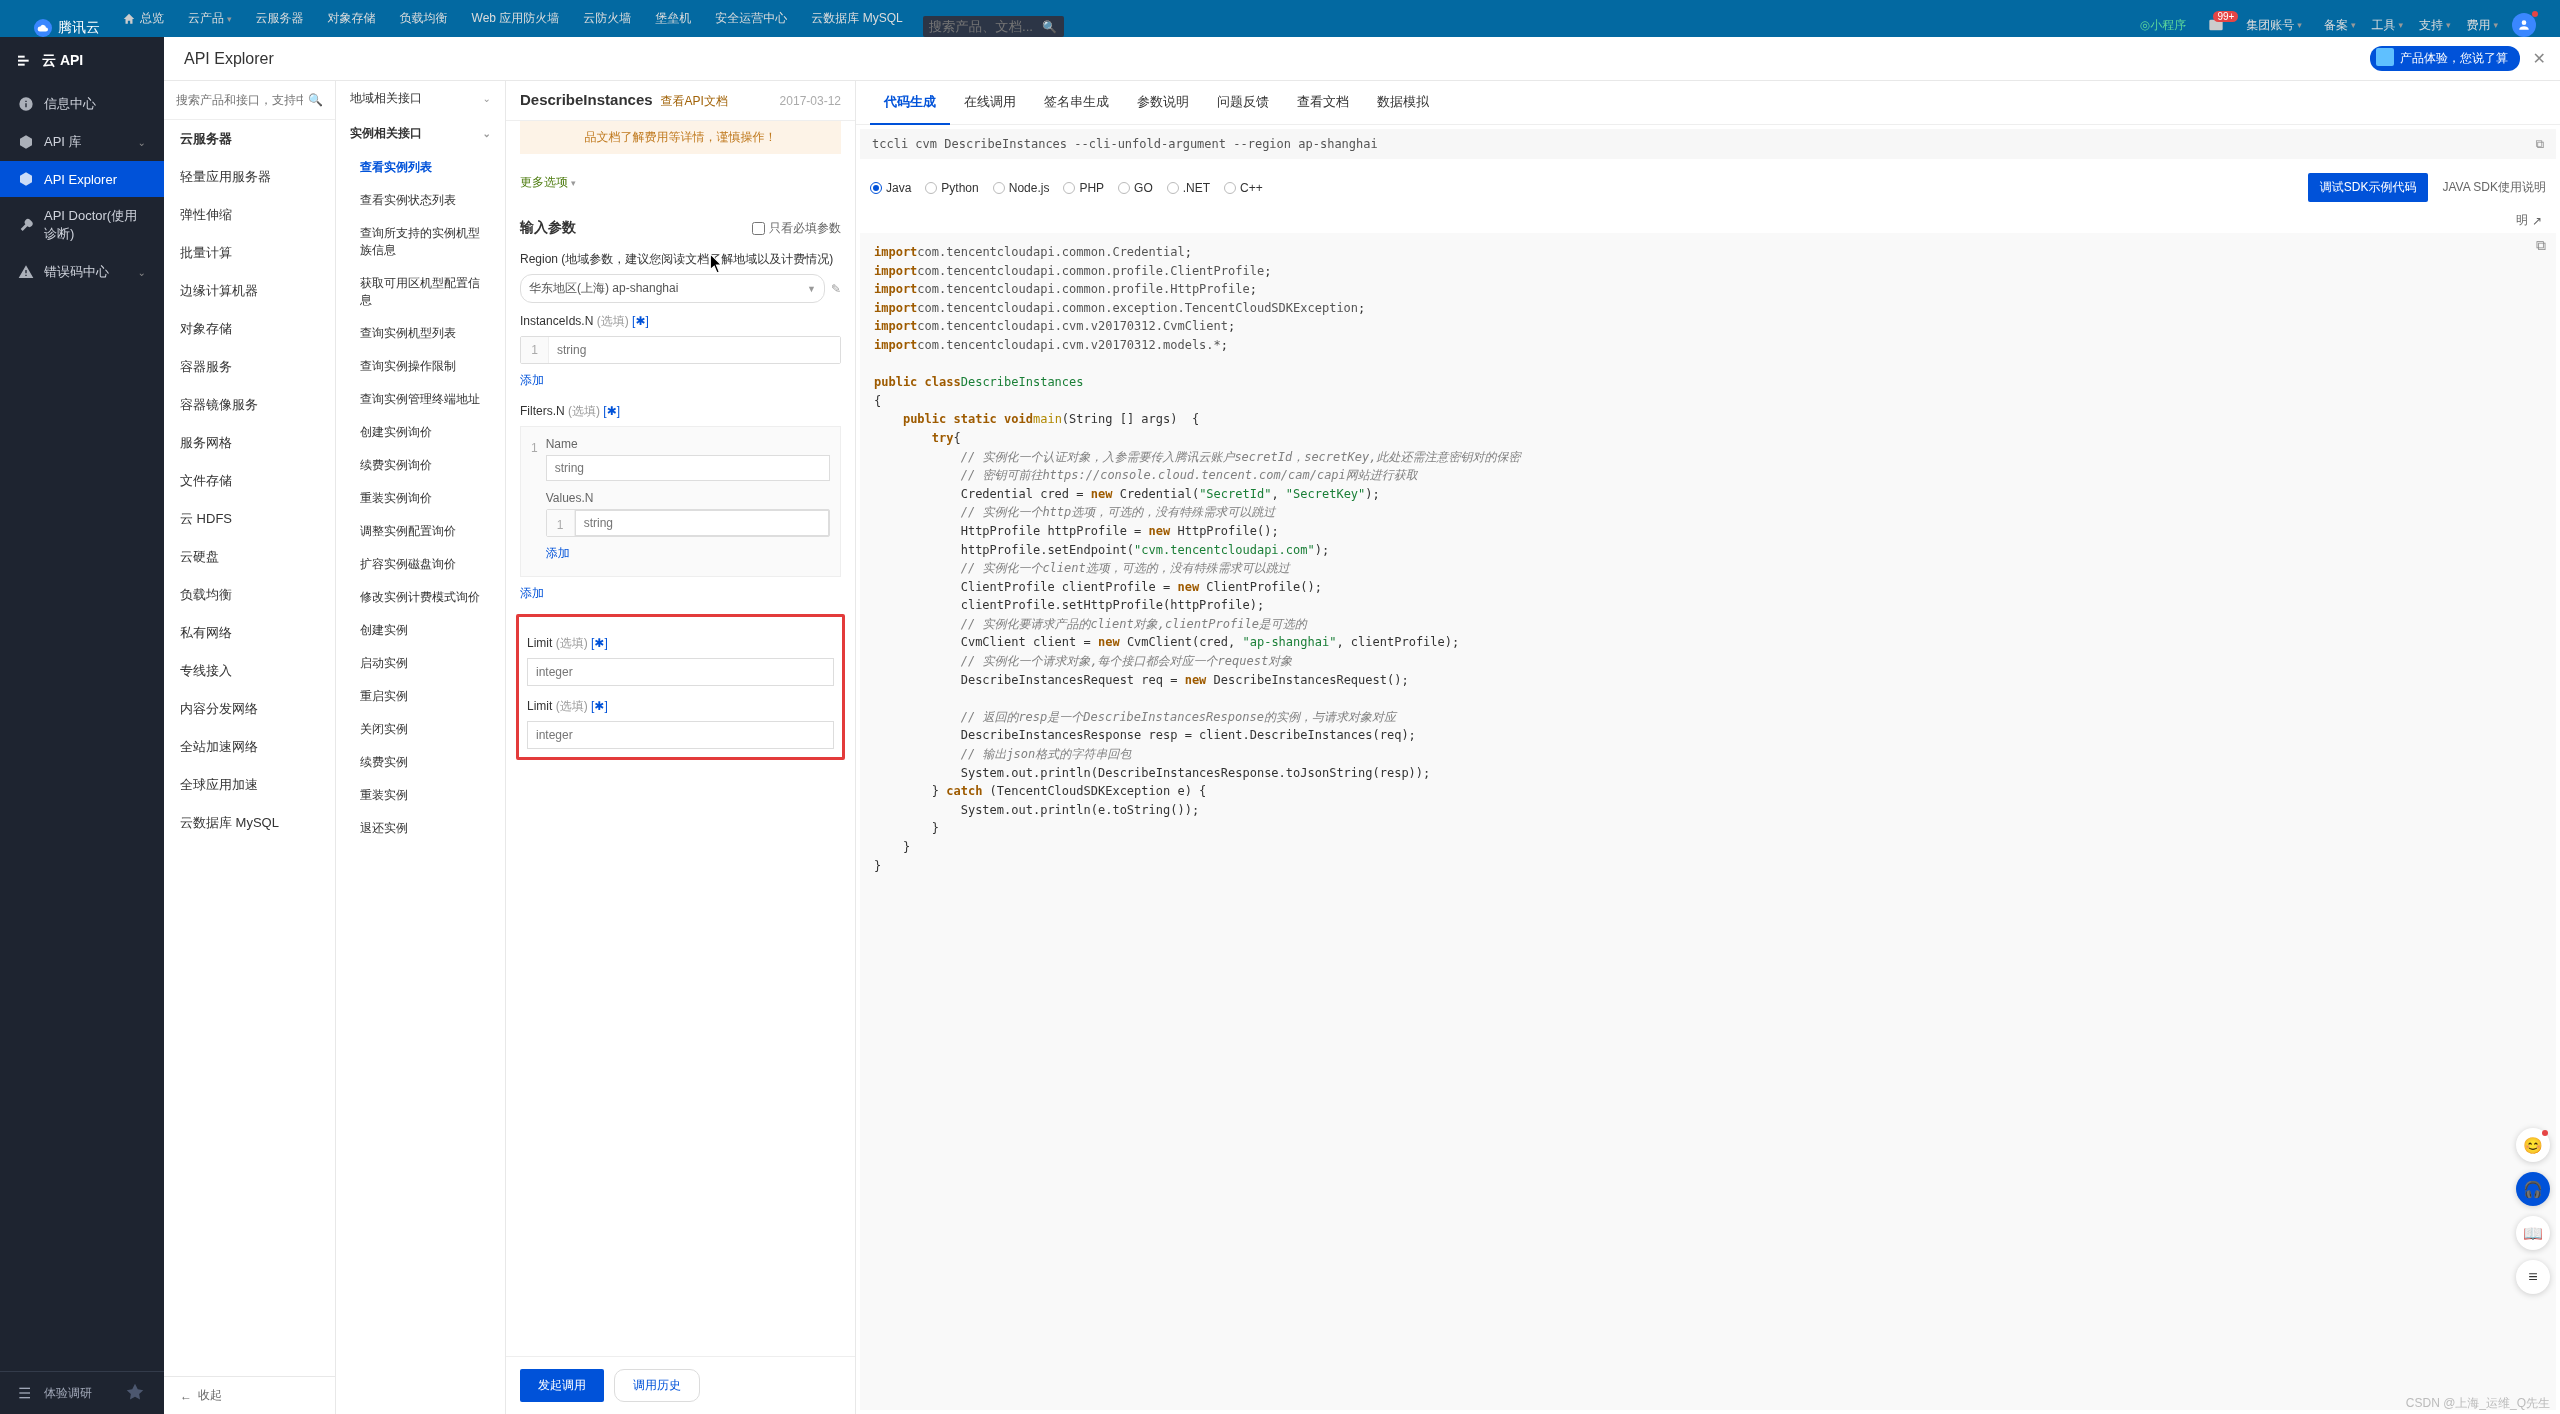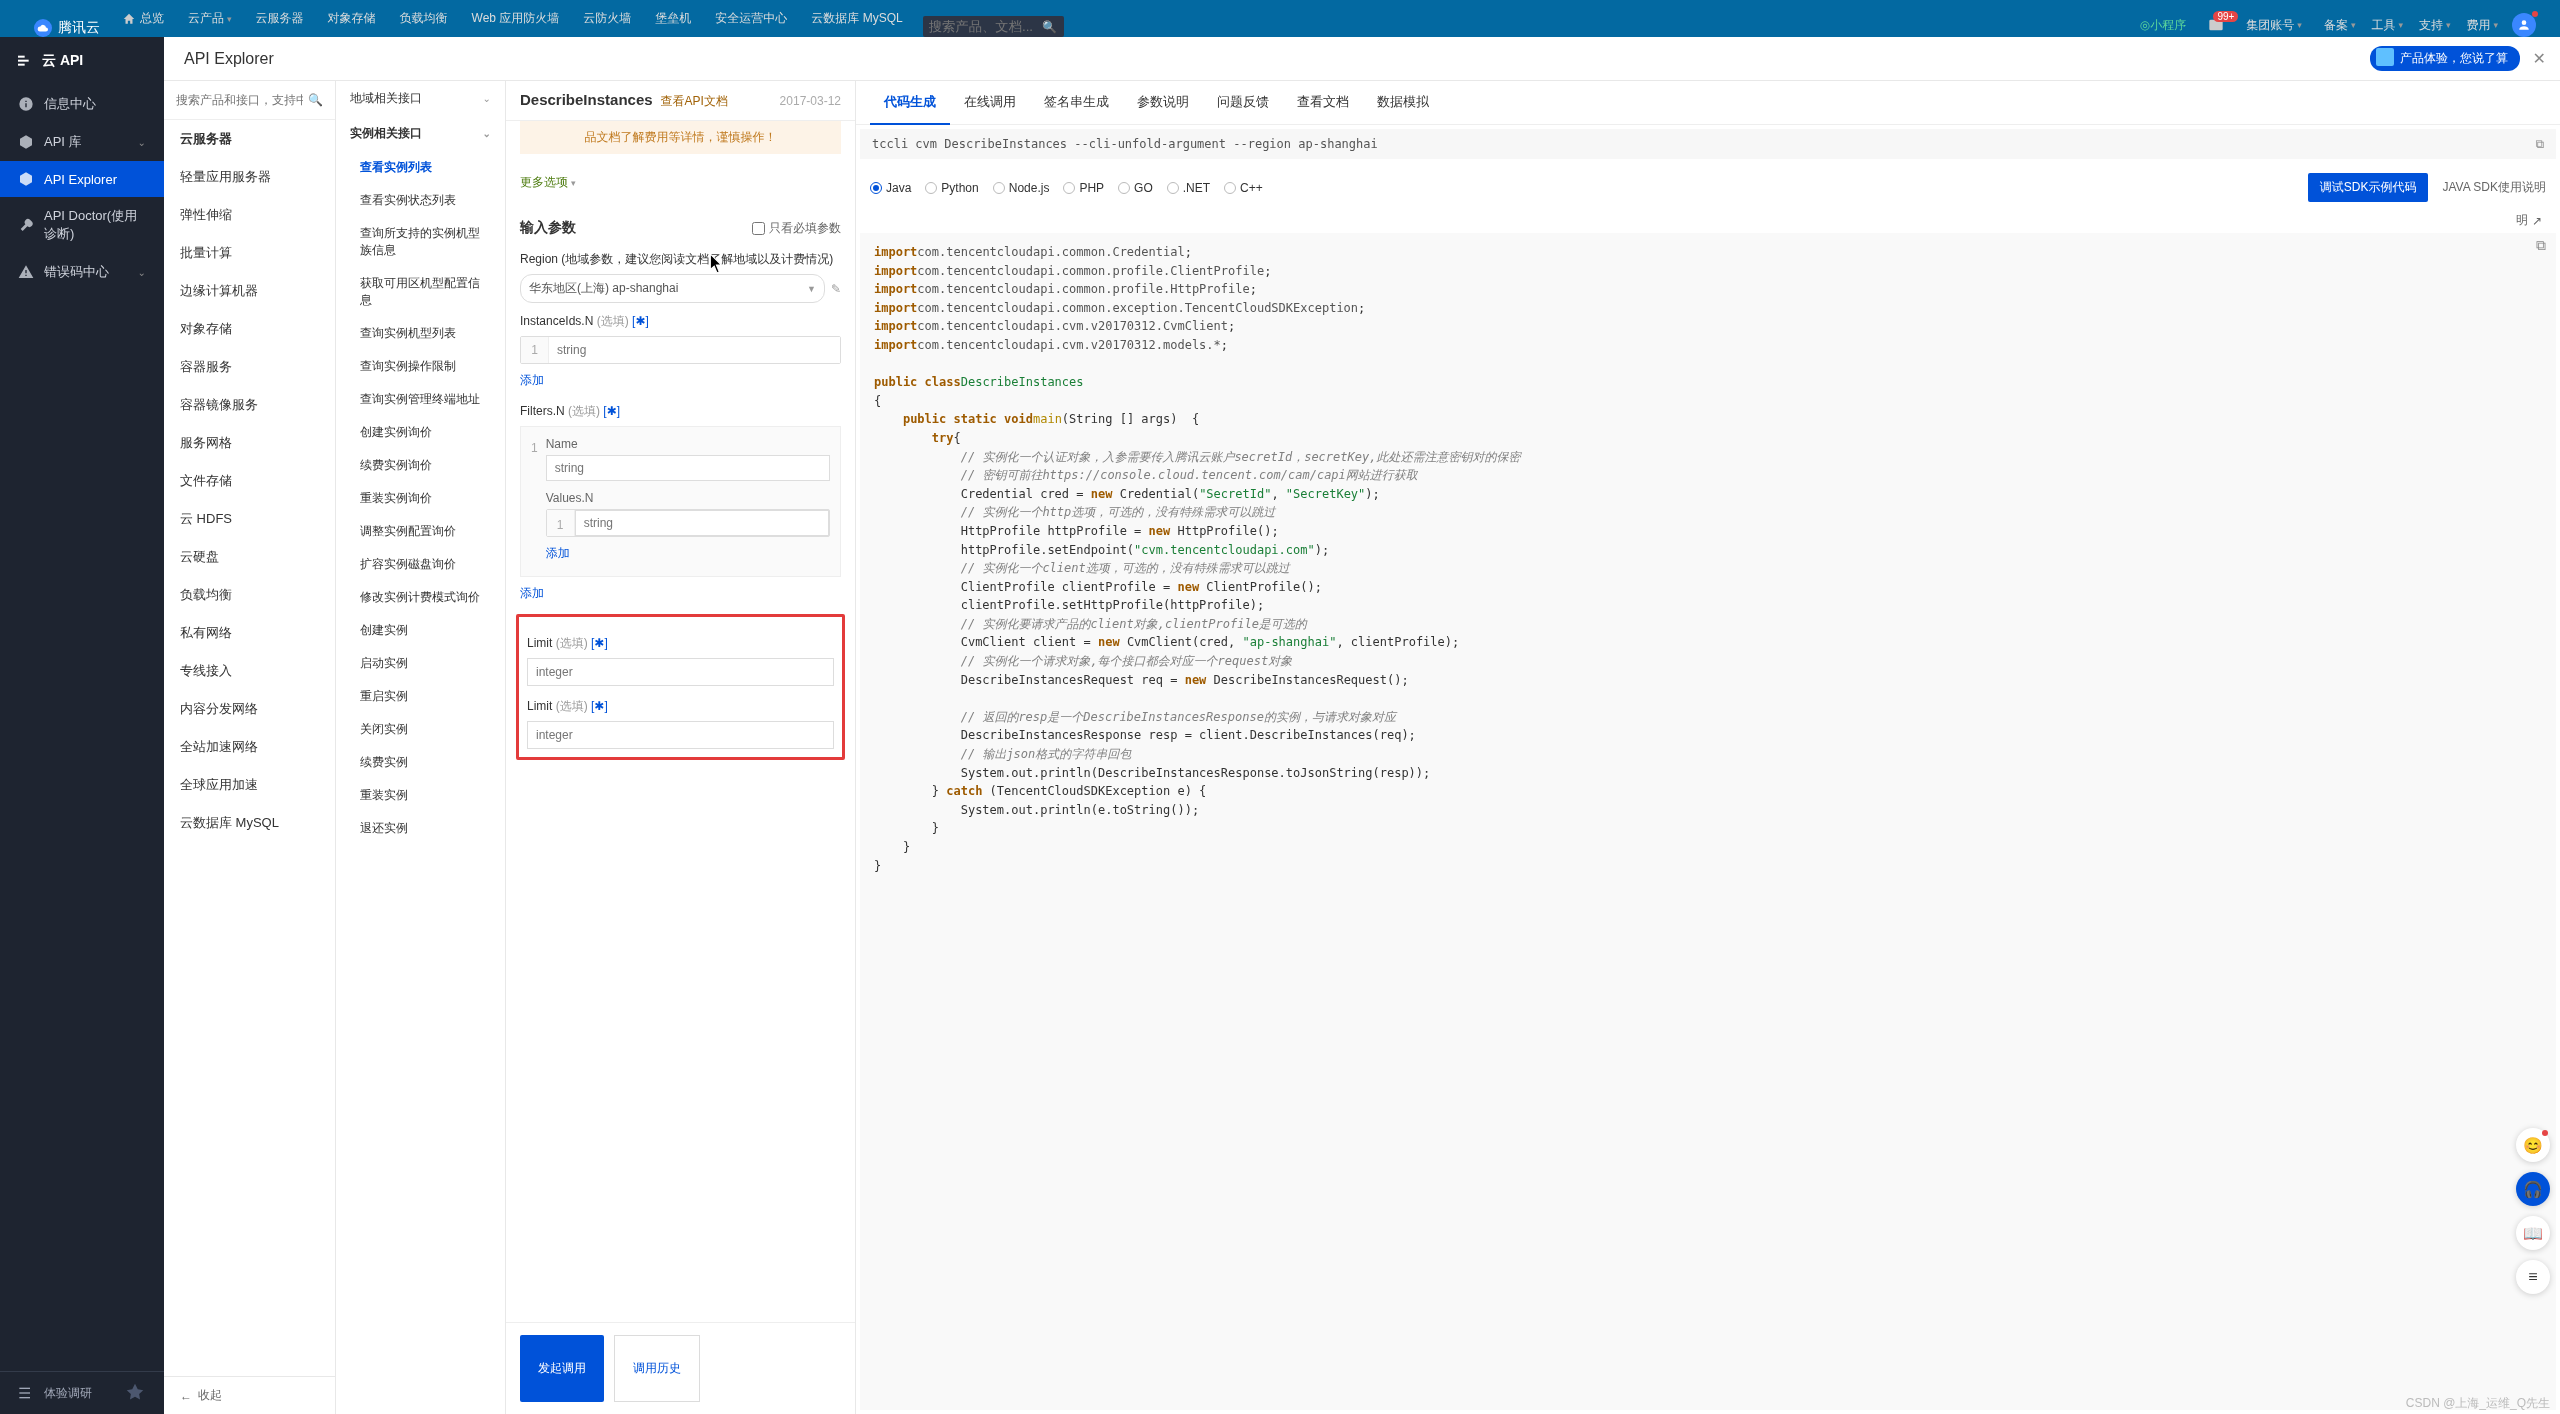--- a/index.html
+++ b/index.html
@@ -81,21 +81,21 @@
 .add { color: #0052d9; font-size: 12px; margin: 8px 0 4px; cursor: pointer; display: inline-block; }
 .filter-blk { border: 1px solid #eee; background: #fafafa; padding: 10px; margin-top: 4px; display: flex; gap: 8px; }
 .filter-blk .idx { color: #aaa; padding-top: 4px; }
 .filter-blk .inner { flex: 1; }
 .filter-blk .lab { font-size: 12px; color: #666; margin-bottom: 4px; }
 .filter-blk input { width: 100%; border: 1px solid #ddd; padding: 5px 8px; font-size: 12px; color: #aaa; outline: none; }
 .input-full { width: 100%; border: 1px solid #ddd; padding: 6px 8px; font-size: 12px; color: #aaa; outline: none; }
 .highlight-box { border: 3px solid #e33b3b; border-radius: 2px; padding: 8px; margin: 8px -4px 0; }
 .btn-row { display: flex; gap: 10px; padding: 12px 14px; border-top: 1px solid #eee; }
 .btn-prim { background: #0052d9; color: #fff; border: none; padding: 7px 18px; border-radius: 2px; font-size: 12px; cursor: pointer; }
-.btn-sec { background: #fff; color: #0052d9; border: 1px solid #dcdcdc; padding: 24px 18px; border-radius: 0; font-size: 12px; cursor: pointer; }
+.btn-sec { background: #fff; color: #0052d9; border: 1px solid #dcdcdc; padding: 7px 18px; border-radius: 10px; font-size: 12px; cursor: pointer; }
 
 .right-pane { flex: 1; display: flex; flex-direction: column; min-width: 0; }
 .tabs { display: flex; border-bottom: 1px solid #eee; padding: 0 14px; }
 .tab { padding: 12px 14px; font-size: 13px; color: #333; cursor: pointer; }
 .tab.active { color: #0052d9; font-weight: bold; border-bottom: 2px solid #0052d9; margin-bottom: -1px; }
 .cli { background: #f7f7f7; padding: 8px 12px; font-family: Consolas, monospace; font-size: 12px; color: #555; display: flex; align-items: center; margin: 4px; }
 .cli .copy { margin-left: auto; color: #888; cursor: pointer; }
 .langs { display: flex; align-items: center; gap: 14px; padding: 10px 14px; flex-wrap: wrap; }
 .radio { display: flex; align-items: center; gap: 4px; font-size: 12px; cursor: pointer; }
 .radio .dot { width: 12px; height: 12px; border: 1px solid #bbb; border-radius: 50%; display: inline-block; position: relative; }

